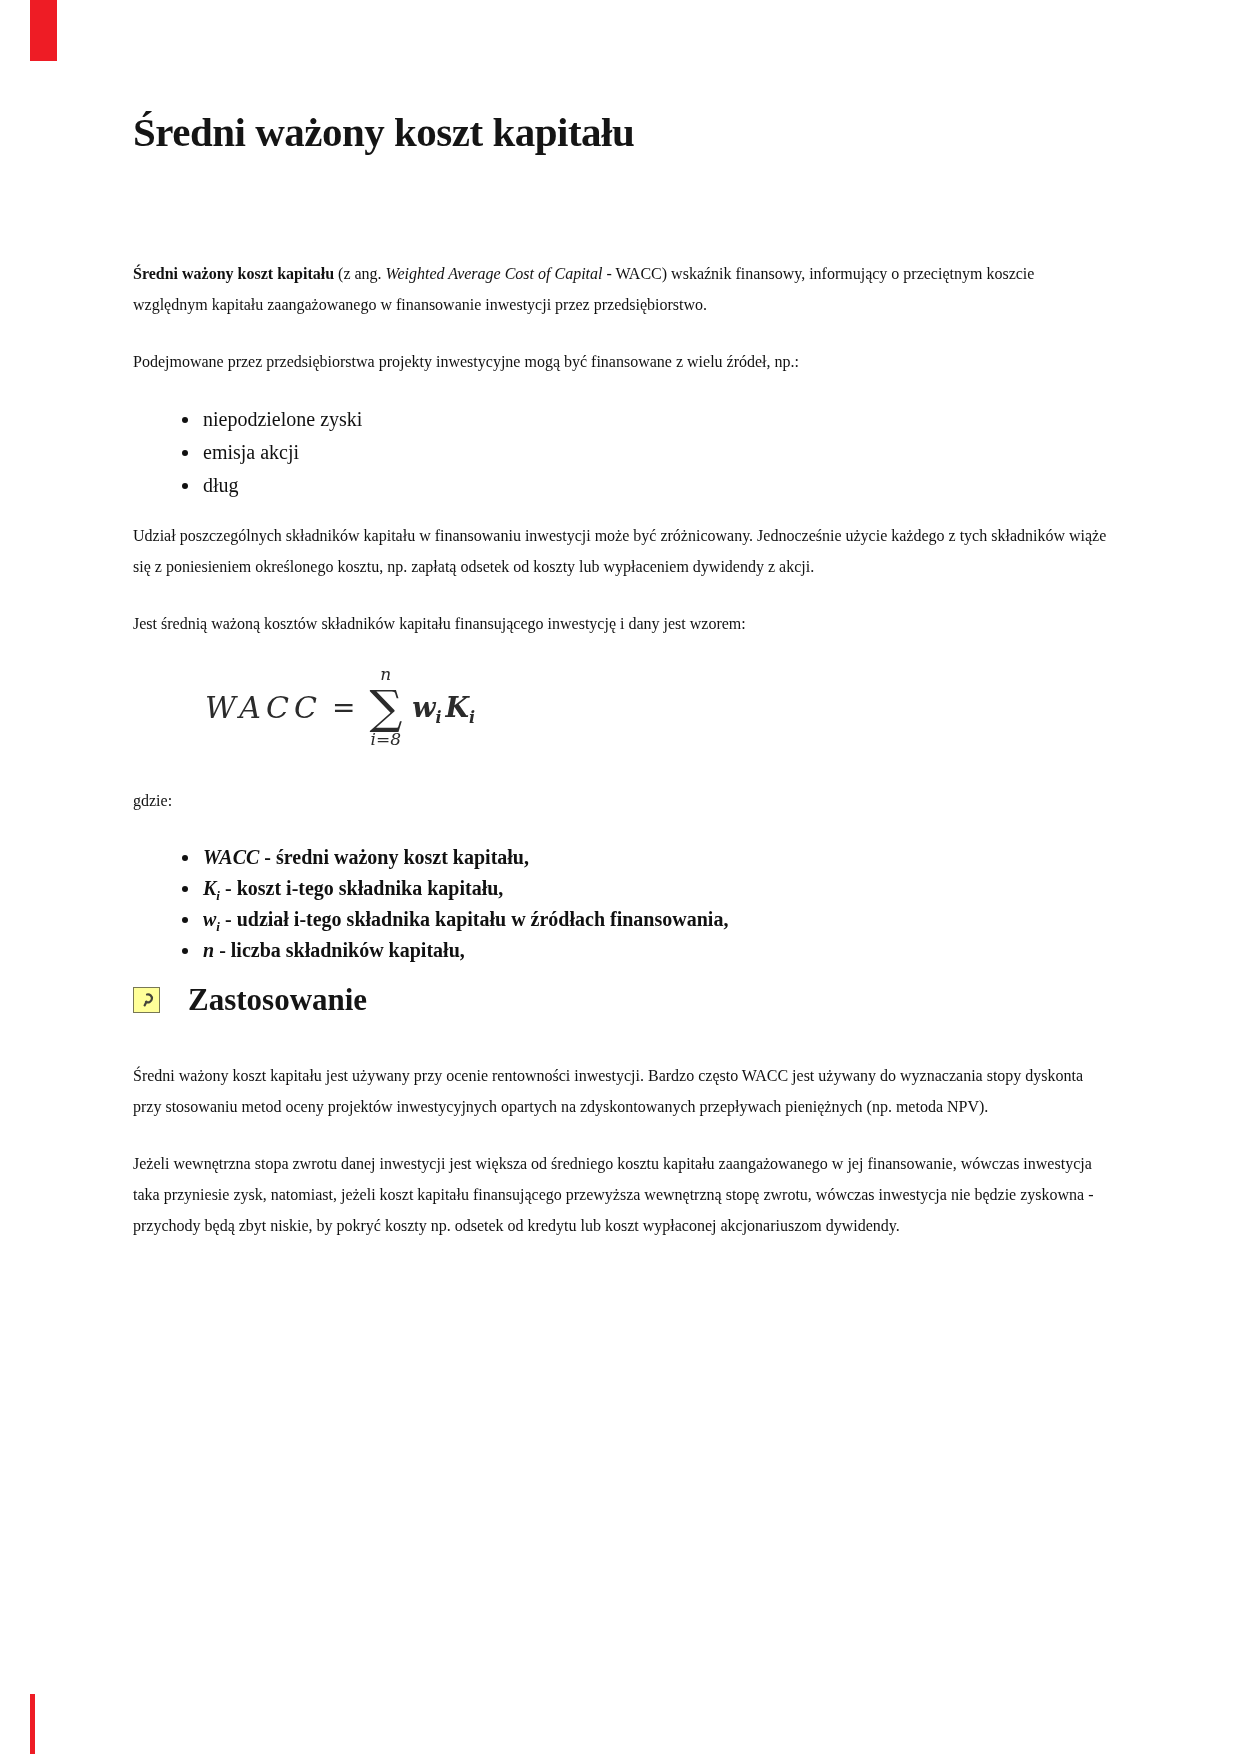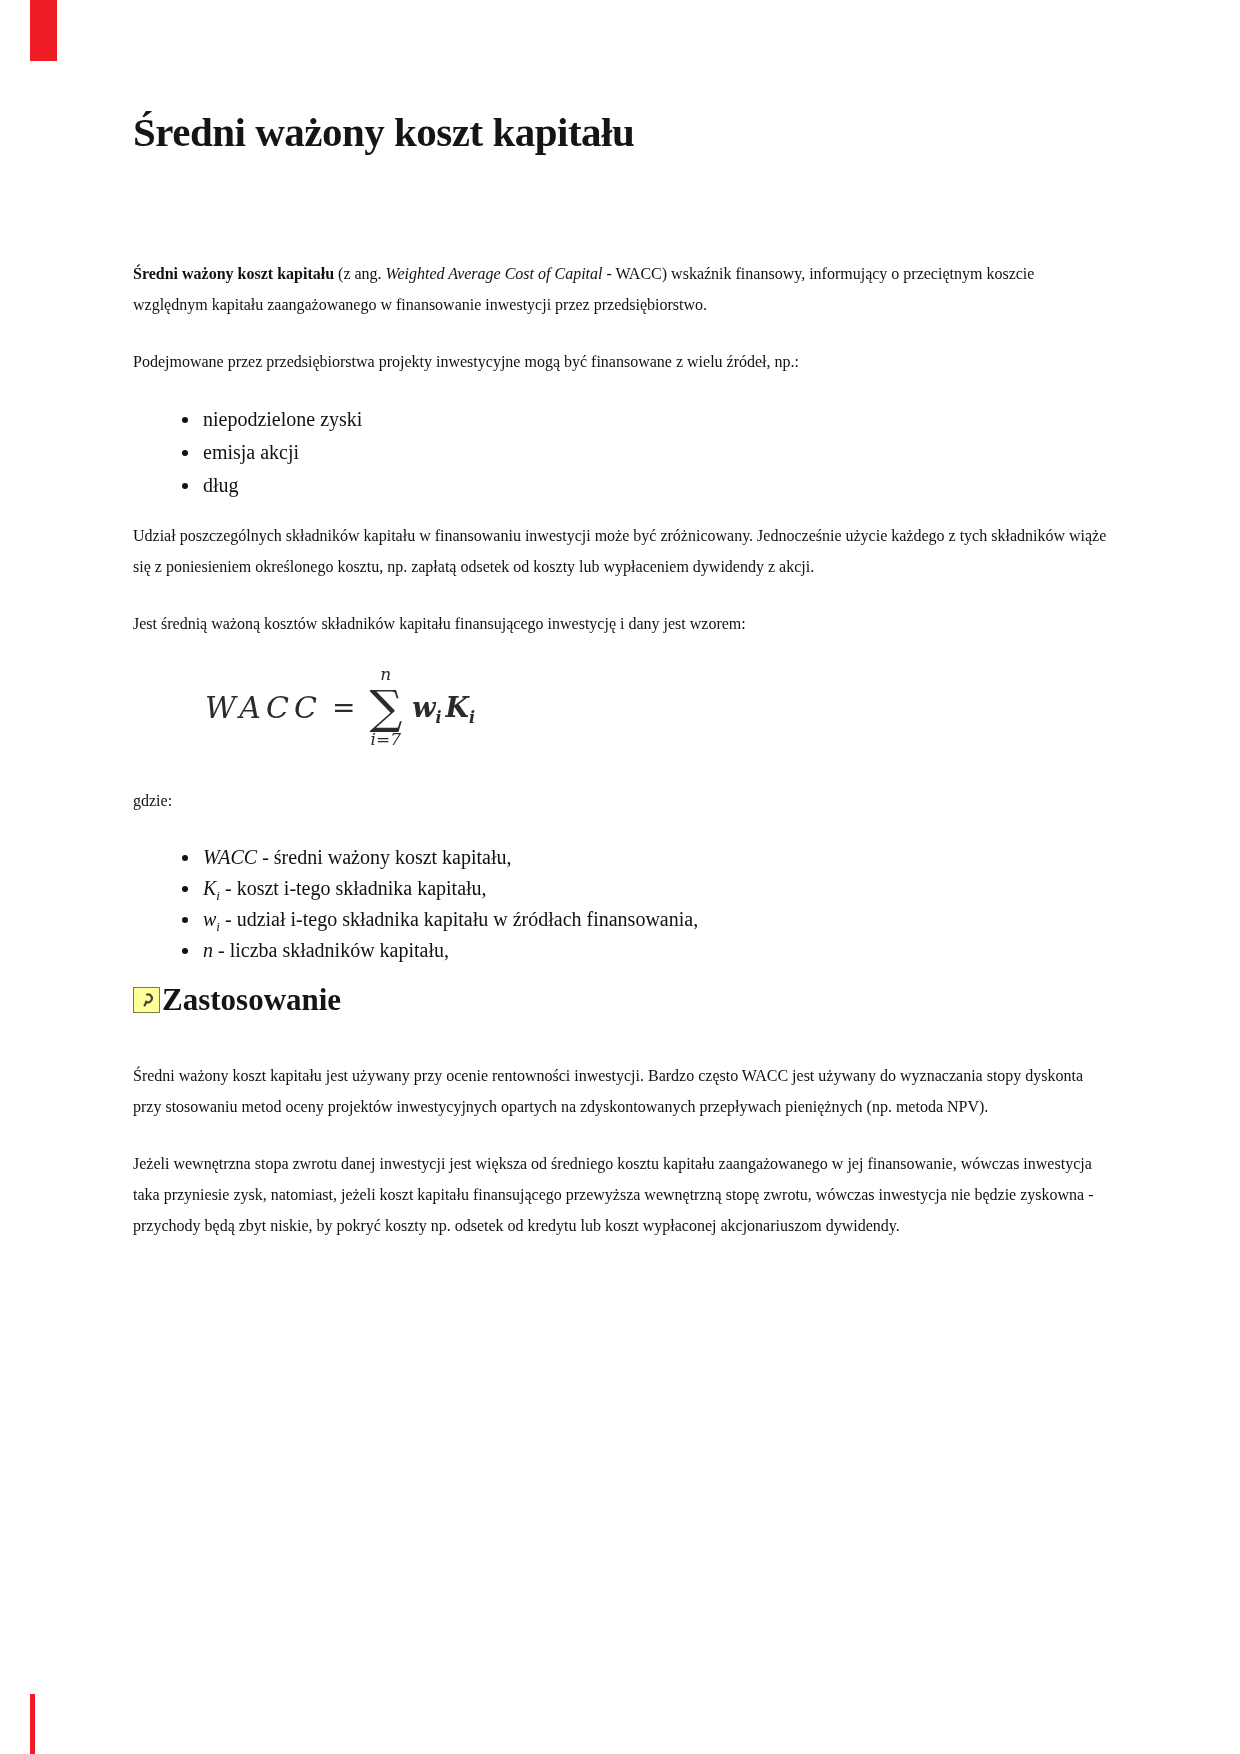--- a/index.html
+++ b/index.html
@@ -54,21 +54,21 @@
 
   ul.bullets {
     margin: 0 0 18px 0;
     padding-left: 68px;
     font-size: 20px;
   }
   ul.bullets li {
     line-height: 33px;
     padding-left: 2px;
   }
-  ul.defs { margin: 0 0 16px 0; }
+  ul.defs { margin: 0 0 16px 0; font-weight: bold; }
   ul.defs li { line-height: 31px; }
   ul.defs i { font-style: italic; }
   ul.defs sub { font-size: 13px; font-style: italic; line-height: 0; }
 
   
   .formula {
     display: flex;
     align-items: center;
     margin: 16px 0 36px 72px;
     height: 84px;
@@ -113,20 +113,21 @@
   }
 
   h2.section-heading {
     display: flex;
     align-items: center;
     font-size: 31px;
     font-weight: bold;
     line-height: 36px;
     margin: 0 0 42px 0;
     color: #151515;
+    gap: 26px;
   }
   .section-icon {
     width: 27px; height: 26px;
     background: #ffff99;
     border: 1px solid #777755;
     box-sizing: border-box;
     display: inline-flex;
     align-items: center;
     justify-content: center;
     margin-right: 2px;
@@ -157,21 +158,21 @@
 
 
   <p class="body-para">Jest średnią ważoną kosztów składników kapitału finansującego inwestycję i dany jest wzorem:</p>
 
   <div class="formula">
     <span class="f-lhs">WACC</span>
     <span class="f-eq">=</span>
     <span class="f-sum">
       <span class="f-limit">n</span>
       <span class="f-sigma">∑</span>
-      <span class="f-limit">i=7</span>
+      <span class="f-limit">i=8</span>
     </span>
     <span class="f-term"><span>w</span><sub>i</sub><span>K</span><sub>i</sub></span>
   </div>
 
   <p class="body-para">gdzie:</p>
 
   <ul class="bullets defs">
     <li><i>WACC</i><sub></sub><span> - średni ważony koszt kapitału,</span></li>
     <li><i>K</i><sub>i</sub><span> - koszt i-tego składnika kapitału,</span></li>
     <li><i>w</i><sub>i</sub><span> - udział i-tego składnika kapitału w źródłach finansowania,</span></li>

